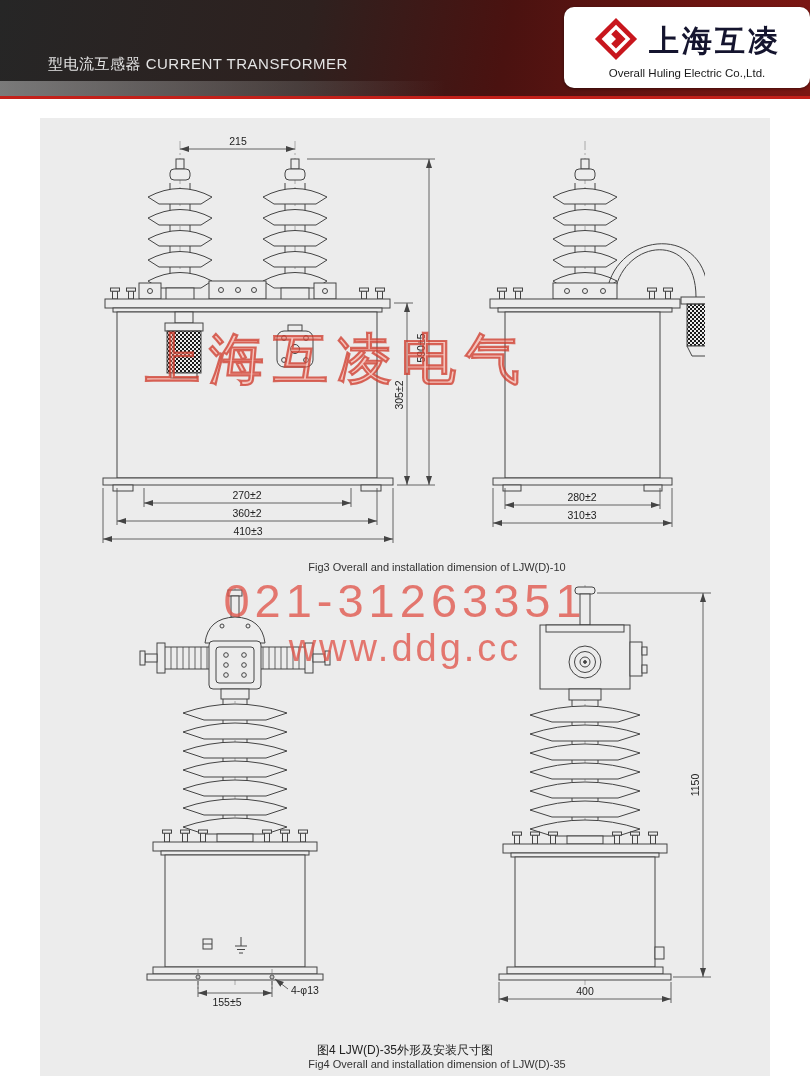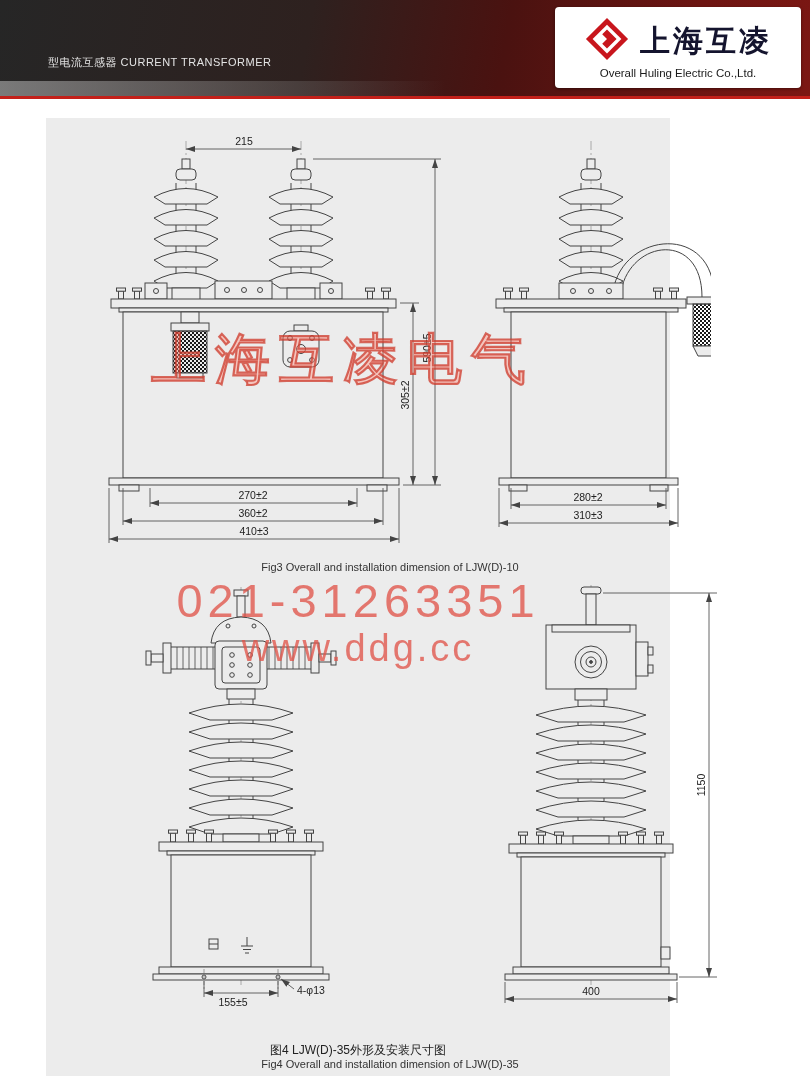--- a/index.html
+++ b/index.html
@@ -6,31 +6,31 @@
   html,body { width:810px; height:1089px; }
   body { background:#ffffff; font-family:"Liberation Sans", sans-serif; position:relative; overflow:hidden; }
   .page { position:relative; width:810px; height:1089px; background:#fff; }
 
   
   .hdr { position:absolute; top:0; left:0; width:810px; height:96px;
          background:linear-gradient(100deg,#262626 0%,#2e211f 38%,#4a1210 62%,#6d1512 85%,#7c1713 100%); }
   .hdr::after { content:""; position:absolute; left:0; bottom:0; width:55%; height:15px;
          background:linear-gradient(to right, rgba(205,205,205,.5), rgba(205,205,205,0)); }
   .hdr-title { position:absolute; left:48px; top:15px; font-size:24px; font-weight:bold; color:#fff; letter-spacing:1px; }
-  .hdr-sub   { position:absolute; left:48px; top:55px; font-size:11px; color:#e4e4e4; letter-spacing:.5px; }
-  .brand { position:absolute; right:9px; top:7px; width:246px; height:81px; background:#fff; border-radius:4px;
+  .hdr-sub   { position:absolute; left:48px; top:55px; font-size:15px; color:#e4e4e4; letter-spacing:.5px; }
+  .brand { position:absolute; right:0; top:7px; width:246px; height:81px; background:#fff; border-radius:10px;
            display:flex; flex-direction:column; align-items:center; justify-content:center; gap:1px;
            box-shadow:0 1px 3px rgba(0,0,0,.45); }
   .brand-row { display:flex; align-items:center; gap:10px; }
   .brand-name { font-size:30px; font-weight:bold; color:#14142e; letter-spacing:3px; }
   .brand-co { font-size:11.5px; color:#1a1a1a; }
   .redline { position:absolute; top:96px; left:0; width:810px; height:3px; background:#c3201a; }
 
   
-  .sheet { position:absolute; top:118px; left:46px; width:624px; height:958px; background:#ececec; }
+  .sheet { position:absolute; top:118px; left:40px; width:730px; height:958px; background:#ececec; }
   .fig { position:absolute; z-index:1; }
   #fig3 { left:15px; top:15px; }
   #fig4 { left:55px; top:467px; }
 
   .cap { position:absolute; left:0; width:100%; text-align:center; color:#222; z-index:3; }
   .cap-cn { font-size:12px; }
   .cap-en { font-size:11px; color:#333;margin-left:32px; }
 
   .wm { position:absolute; z-index:5; pointer-events:none; font-weight:normal; white-space:nowrap; }
   .wm-cn { left:105px; top:205px; font-size:55px; color:rgba(255,140,125,.42);

